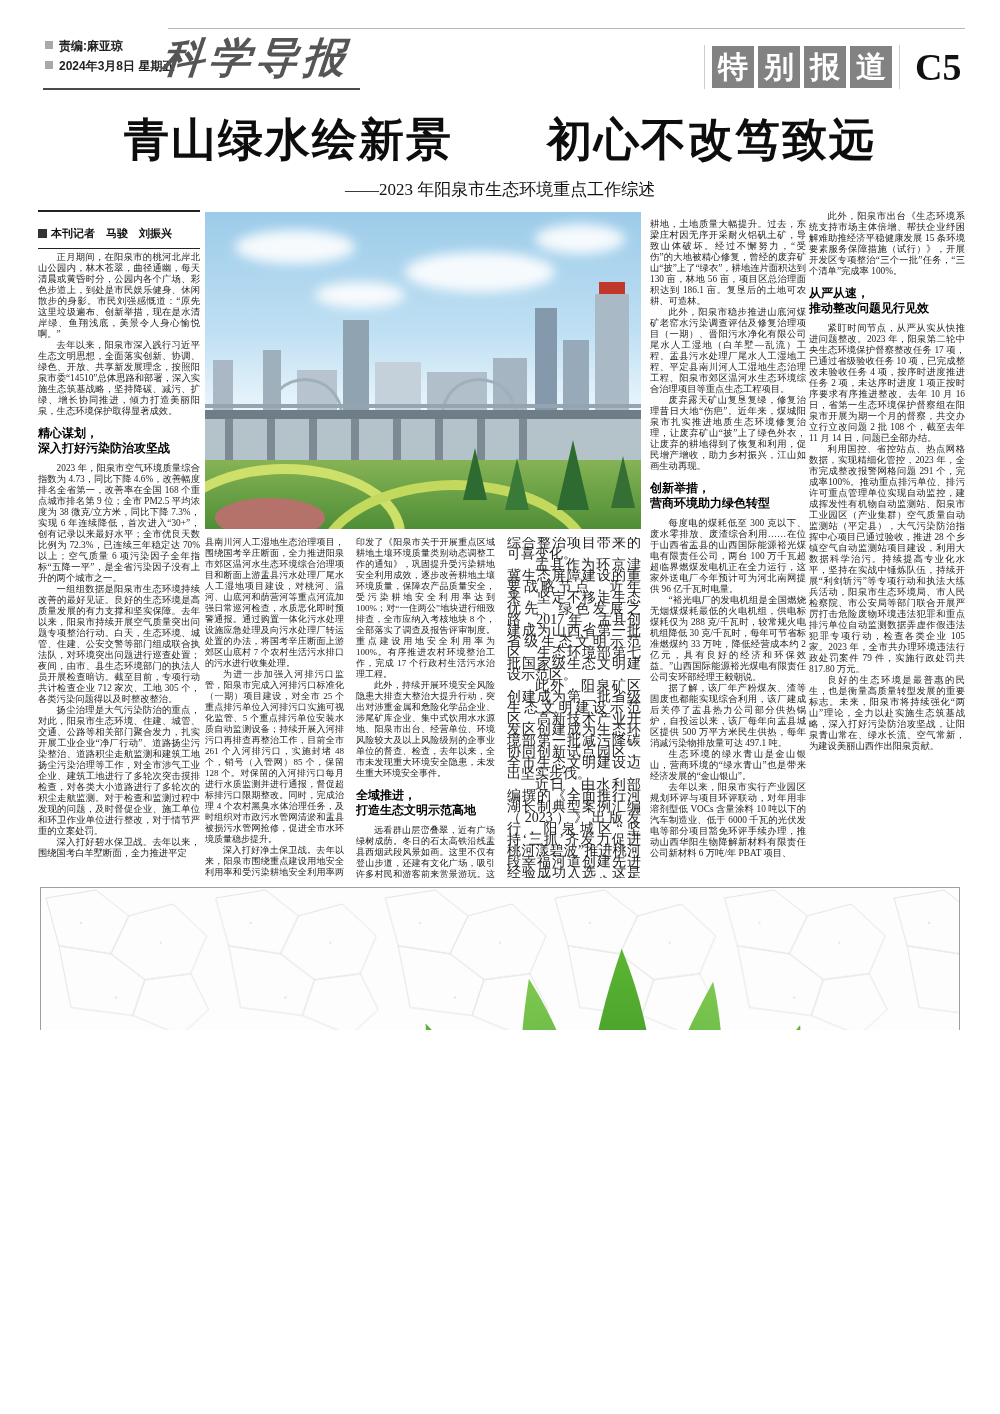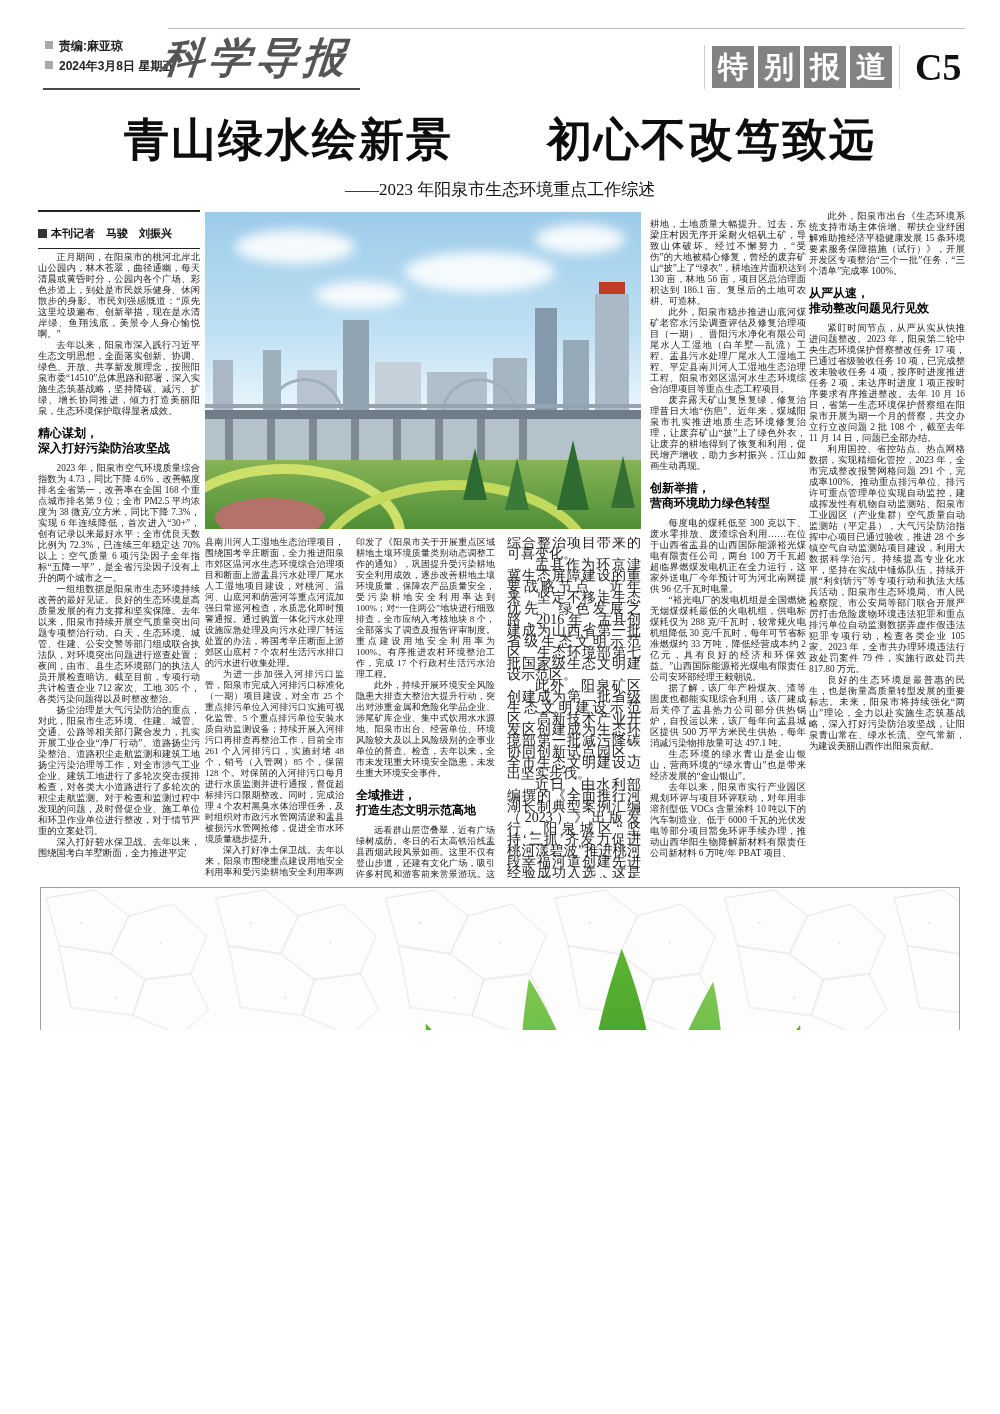--- a/index.html
+++ b/index.html
@@ -159,21 +159,21 @@
     </div>
   <div class="col" id="col3">
       <p class="cont">印发了《阳泉市关于开展重点区域耕地土壤环境质量类别动态调整工作的通知》，巩固提升受污染耕地安全利用成效，逐步改善耕地土壤环境质量，保障农产品质量安全，受污染耕地安全利用率达到 100%；对“一住两公”地块进行细致排查，全市应纳入考核地块 8 个，全部落实了调查及报告评审制度。重点建设用地安全利用率为 100%。有序推进农村环境整治工作，完成 17 个行政村生活污水治理工程。</p>
       <p>此外，持续开展环境安全风险隐患大排查大整治大提升行动，突出对涉重金属和危险化学品企业、涉尾矿库企业、集中式饮用水水源地、阳泉市出台、经营单位、环境风险较大及以上风险级别的企事业单位的督查、检查，去年以来，全市未发现重大环境安全隐患，未发生重大环境安全事件。</p>
       <h3>全域推进，
 打造生态文明示范高地</h3>
       <p>远看群山层峦叠翠，近有广场绿树成荫。冬日的石太高铁沿线盂县西烟武段风景如画。这里不仅有登山步道，还建有文化广场，吸引许多村民和游客前来赏景游玩。这是阳泉市盂县开展石太高铁沿线（盂县段）生态环境</p>
     </div>
   <div class="col" id="col4">
       <p class="cont">综合整治项目带来的可喜变化。</p>
-      <p>盂县作为环京津冀生态屏障建设的重要战略节点，近年来，坚定不移走生态优先、绿色发展之路，2016 年，盂县创建成为山西省第一批省级生态文明示范区、生态环境部第七批国家级生态文明建设示范区。</p>
+      <p>盂县作为环京津冀生态屏障建设的重要战略节点，近年来，坚定不移走生态优先、绿色发展之路，2017 年，盂县创建成为山西省第一批省级生态文明示范区、生态环境部第七批国家级生态文明建设示范区。</p>
       <p>此外，阳泉矿区创建成为第二批省级生态文明建设示范区，高新技术产业开发区创建成为生态环境部第一批减污降碳协同创新试点园区，全市生态文明建设迈出坚实步伐。</p>
       <p>近日，由水利部编撰的《全面推行河湖长制典型案例汇编（2023）》出版发行，阳泉城区“坚持‘三抓’齐发力促进桃河漾碧波”推进桃河段幸福河道创建先进经验成功入选，这是全省唯一入选的典型案例。</p>
       <p>据了解，城区围绕建设人民满意的幸福河湖这一主线，以河长履职为抓手，坚持水环境治理、水生态修复、河道常态管护系统推进，持续发力，不断改善河湖面貌，推动桃河生态逐步恢复，为美丽城区建设增添了绿的底色，使桃河河道真正变成了绿色发展的生态之河、城市转型的活力之河、造福人民的幸福之河。</p>
     </div>
   <div class="col" id="col5">
       <p class="cont">耕地，土地质量大幅提升。过去，东梁庄村因无序开采耐火铝矾土矿，导致山体破坏。经过不懈努力，“受伤”的大地被精心修复，曾经的废弃矿山“披”上了“绿衣”，耕地连片面积达到 130 亩，林地 56 亩，项目区总治理面积达到 186.1 亩。复垦后的土地可农耕、可造林。</p>
       <p>此外，阳泉市稳步推进山底河煤矿老窑水污染调查评估及修复治理项目（一期）、晋阳污水净化有限公司尾水人工湿地（白羊墅—乱流）工程、盂县污水处理厂尾水人工湿地工程、平定县南川河人工湿地生态治理工程、阳泉市郊区温河水生态环境综合治理项目等重点生态工程项目。</p>
       <p>废弃露天矿山复垦复绿，修复治理昔日大地“伤疤”。近年来，煤城阳泉市扎实推进地质生态环境修复治理，让废弃矿山“披”上了绿色外衣，让废弃的耕地得到了恢复和利用，促民增产增收，助力乡村振兴，江山如画生动再现。</p>
       <h3>创新举措，
 营商环境助力绿色转型</h3>

